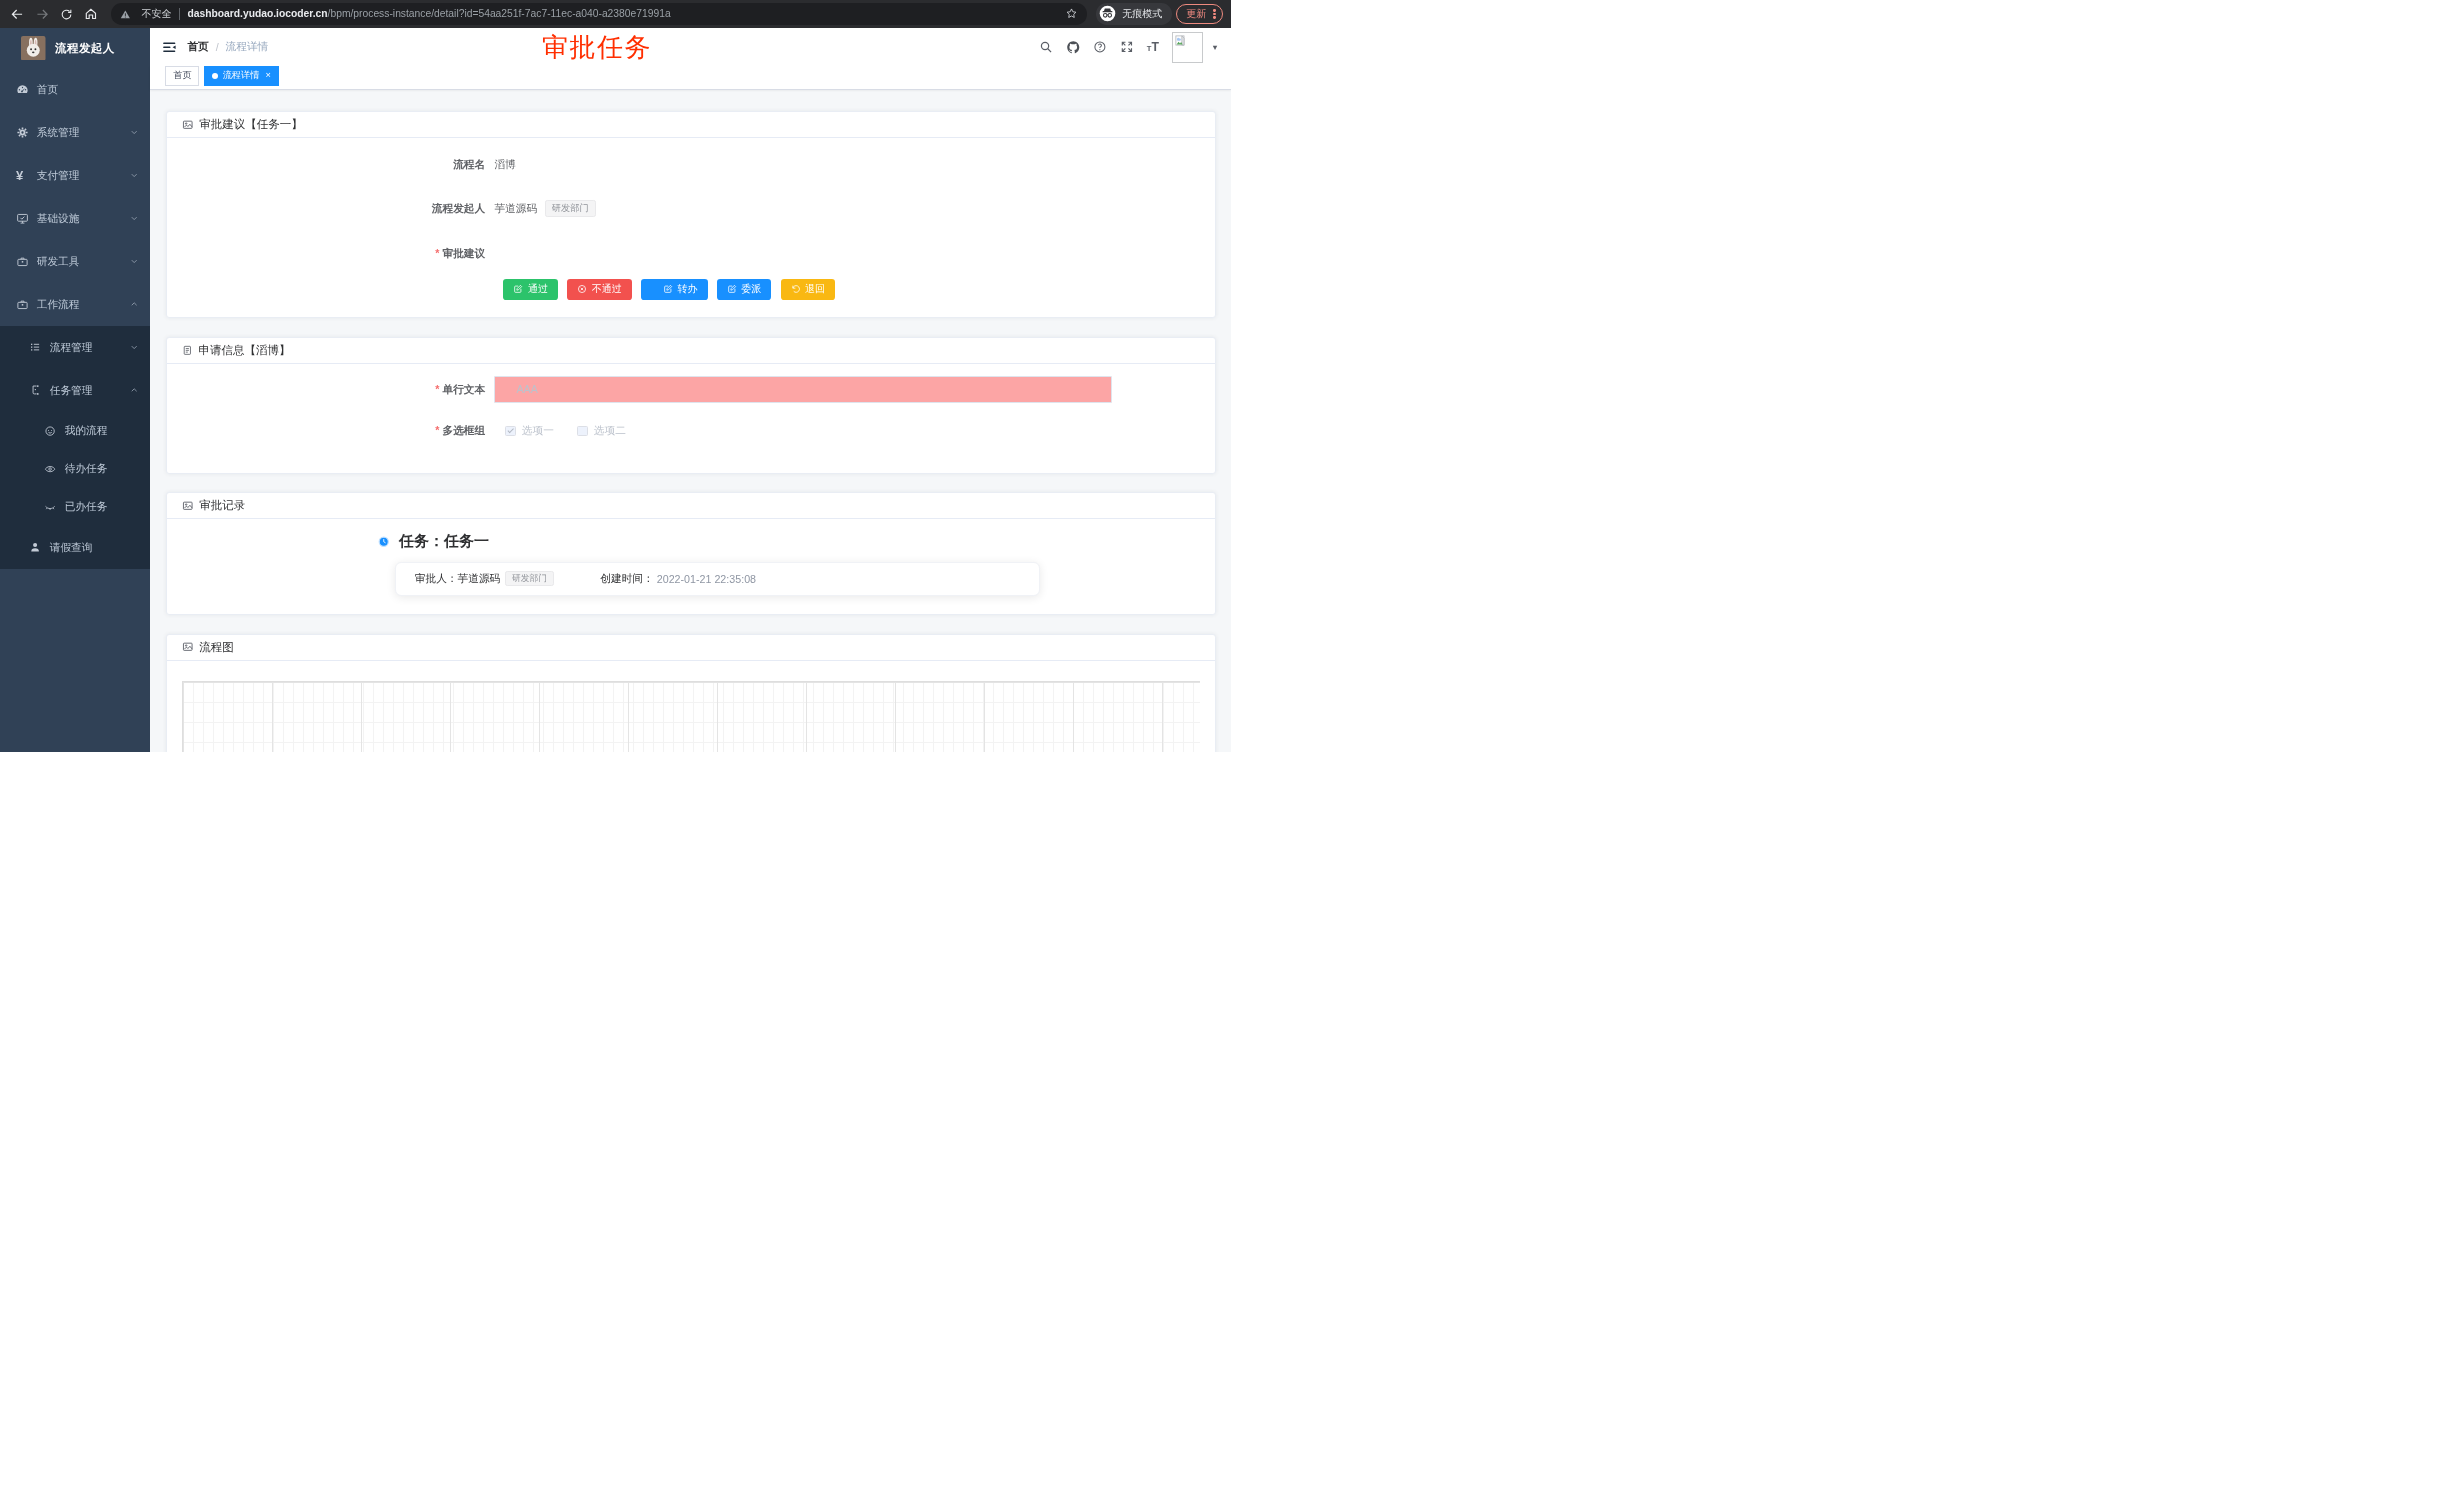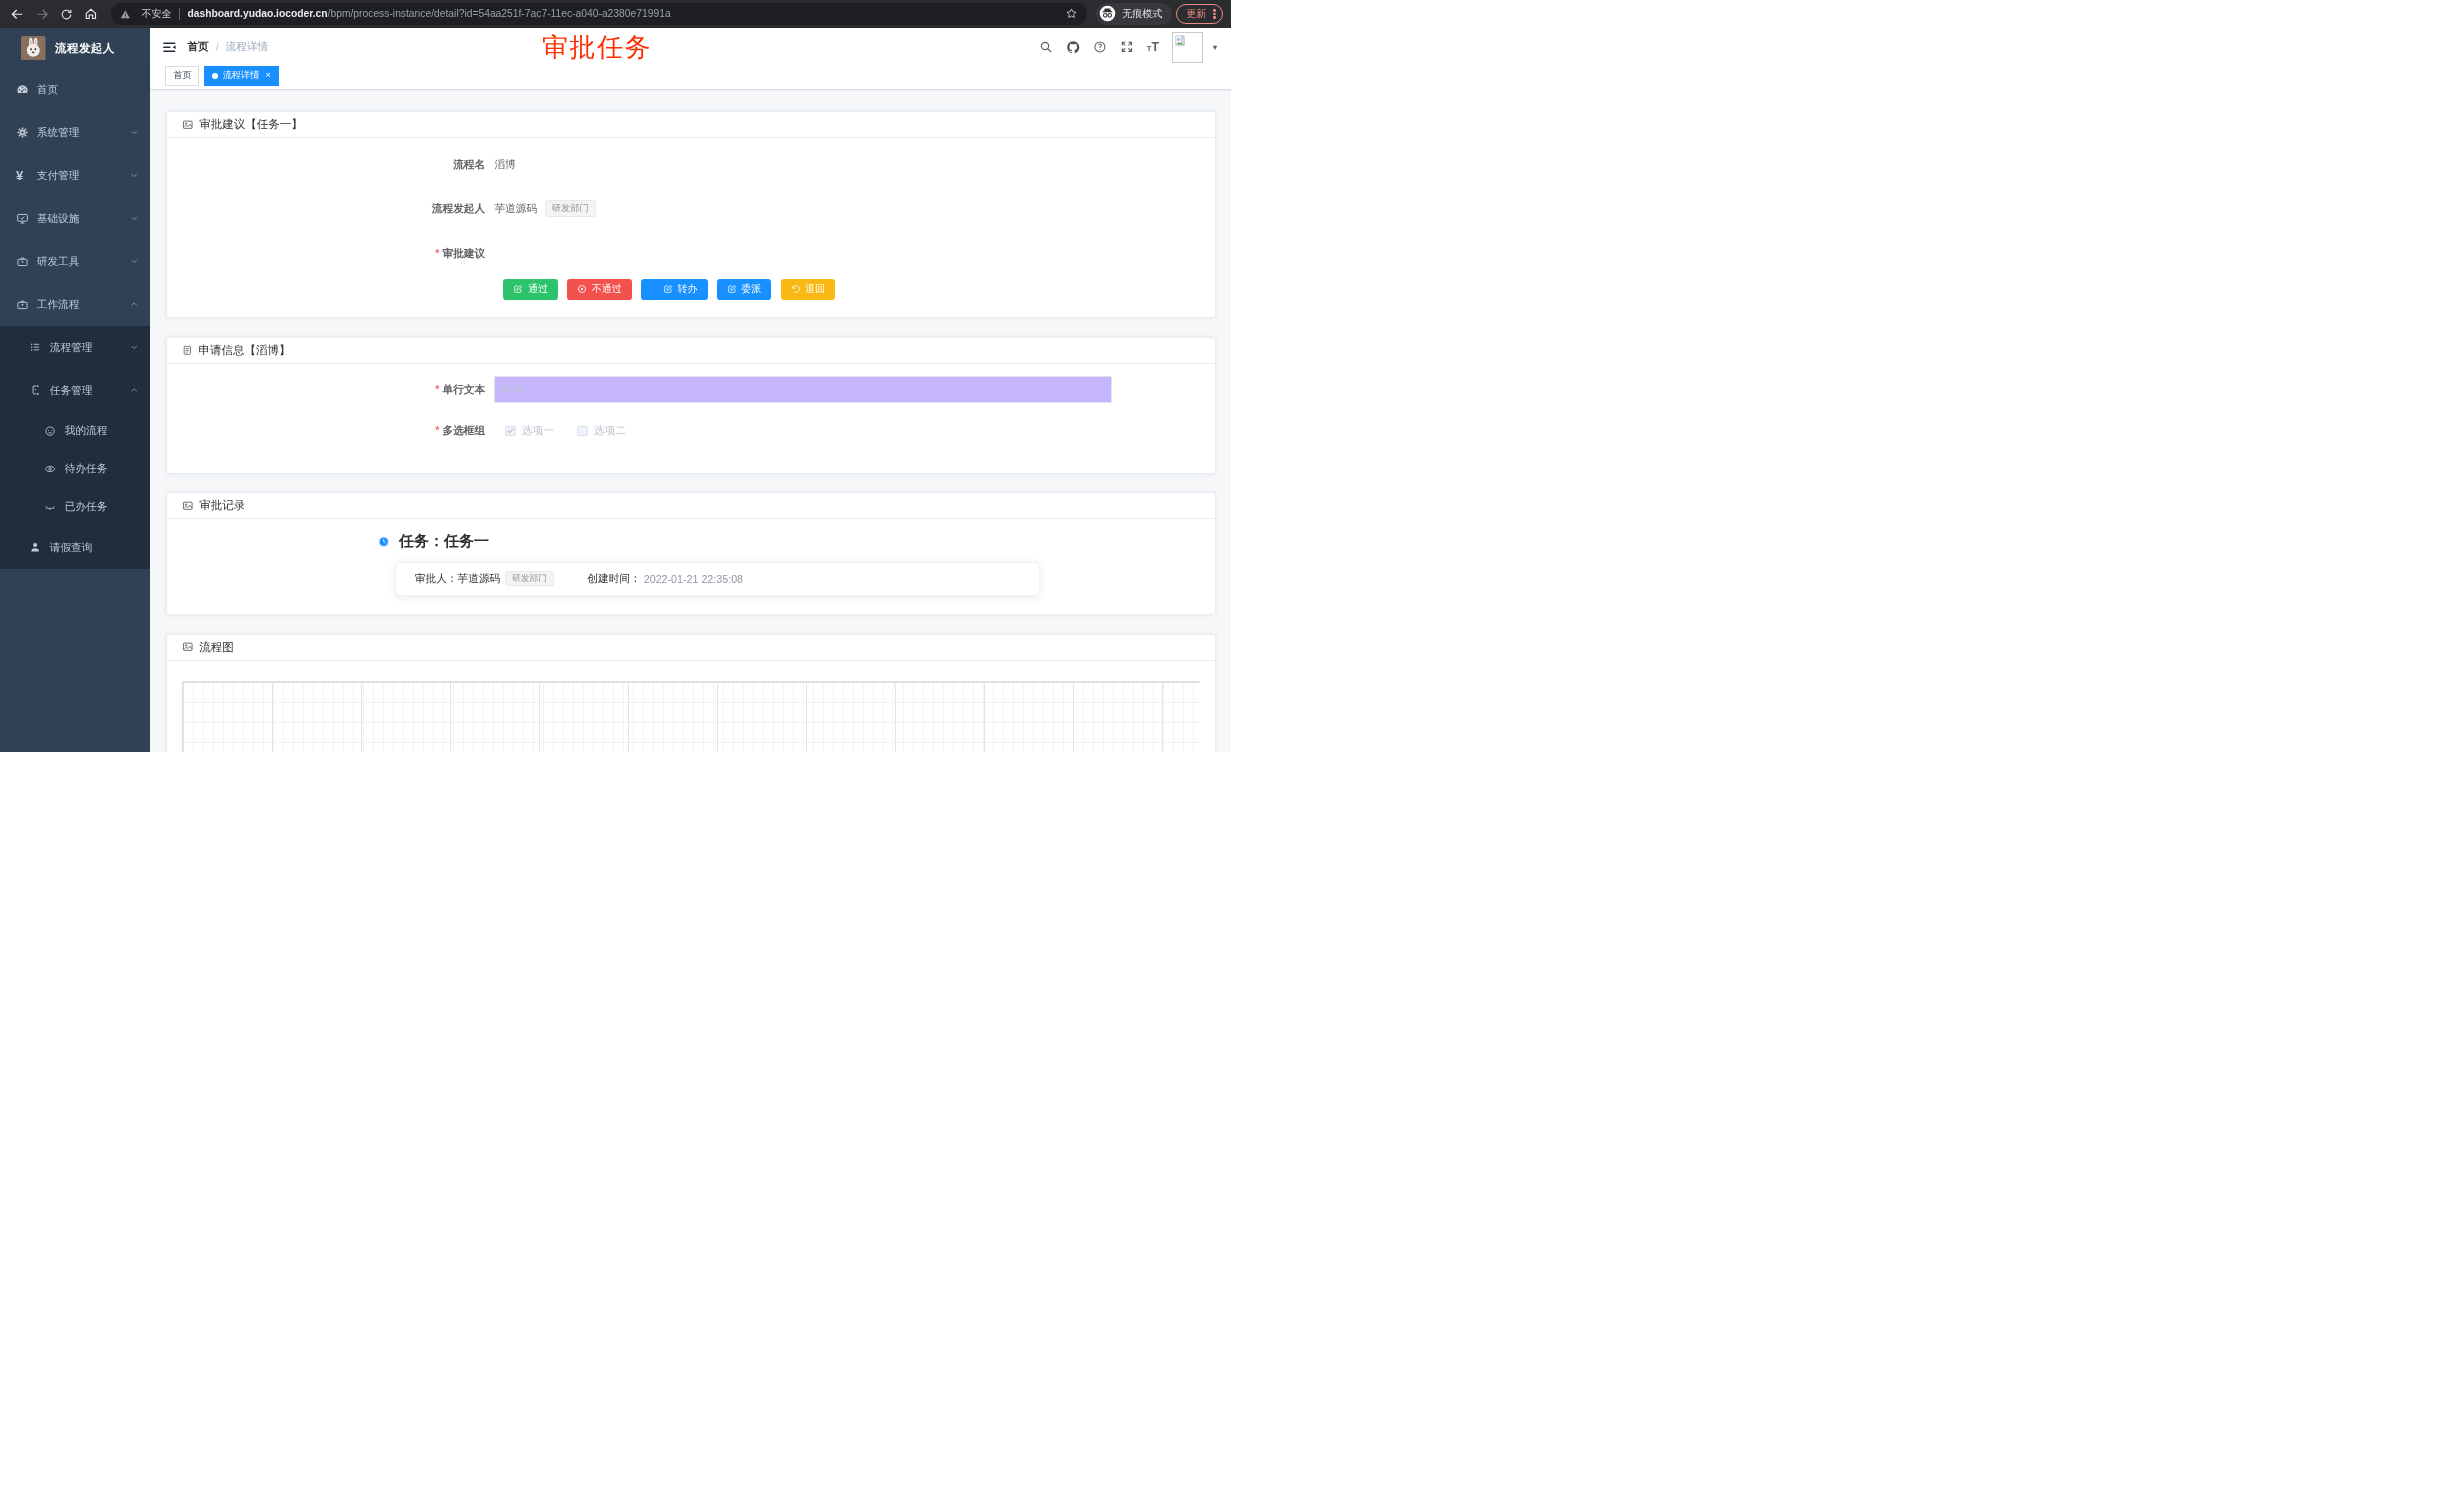--- a/index.html
+++ b/index.html
@@ -78,39 +78,39 @@
 
   .ta-wrap { position:relative; width:618px; }
   .ta { width:618px; height:40px; resize:none; border:0.8px solid #dcdfe6; border-radius:3.1px; padding:5.4px 11.5px; font-size:10.7px; color:#606266; font-family:inherit; outline:none; display:block; }
   .ta::placeholder { color:#c0c4cc; }
   .ta-wrap::after { content:''; position:absolute; right:3.1px; bottom:3.8px; width:6.9px; height:6.9px;
     background:linear-gradient(135deg, transparent 50%, #c0c4cc 50% 58%, transparent 58% 74%, #c0c4cc 74% 82%, transparent 82%); }
 
   .btns { margin-left:318px; display:flex; gap:9.2px; }
   .btn { height:21.4px; display:inline-flex; align-items:center; gap:4.6px; padding:0 10px; border:none; border-radius:3.1px; color:#fff; font-size:10px; cursor:pointer; font-family:inherit; }
 
-  .inp { width:618px; height:27.5px; border:0.8px solid #dfe4ed; border-radius:1px; background:#c4b5fd; padding:0 6px; font-size:10.7px; color:#606266; outline:none; cursor:not-allowed; font-family:inherit; }
+  .inp { width:618px; height:27.5px; border:0.8px solid #dfe4ed; border-radius:1px; background:#fca5a5; padding:0 21px; font-size:10.7px; color:#606266; outline:none; cursor:not-allowed; font-family:inherit; }
   .inp::placeholder { color:#bcc2cc; }
 
   .cbrow { display:flex; align-items:center; gap:6.1px; height:21.4px; margin-left:10.7px; }
   .cb { position:relative; width:10.7px; height:10.7px; border:0.8px solid #dcdfe6; border-radius:1.5px; background:#edf2fc; flex:none; }
   .cb.checked::after { content:''; position:absolute; left:3.1px; top:0.8px; width:2.3px; height:5.4px;
     border:solid #b3b9c4; border-width:0 1.1px 1.1px 0; transform:rotate(45deg); }
   .cb-lbl { color:#bcc2cc; font-size:10.7px; margin-right:17px; }
 
   
   .rec-bd { padding:15.3px 18.4px 18.4px; }
   .task-row { display:flex; align-items:center; gap:9.2px; margin-left:193px; height:15.3px; }
   .task-ico { display:flex; }
   .task-t { font-weight:700; color:#303133; font-size:15px; }
   .rec-box { margin:12.2px 0 0 210px; width:645px; height:34px; border:0.8px solid #f0f2f6; border-radius:6.1px;
     box-shadow:0 1.5px 9.2px rgba(0,0,0,.09); display:flex; align-items:center; padding:0 18.4px; gap:0; background:#fff; }
   .rec-lab { color:#303133; }
   .rec-box .tag { height:15.3px; line-height:13.8px; font-size:8.8px; margin-left:4.6px; }
-  .rec-time-lab { color:#303133; margin-left:33px; }
+  .rec-time-lab { color:#303133; margin-left:46px; }
   .rec-time { color:#8f96a3; margin-left:3.1px; }
 
   
   .diagram-bd { padding:20px 14.5px 0; }
   .bpmn-grid { height:306px; background-color:#fff; border-top:0.8px solid #dedede; border-left:0.8px solid #dedede;
     background-image:
       linear-gradient(to right, #e4e4e4 0.8px, transparent 0.8px),
       linear-gradient(to bottom, #e4e4e4 0.8px, transparent 0.8px),
       linear-gradient(to right, #f3f3f3 0.8px, transparent 0.8px),
       linear-gradient(to bottom, #f3f3f3 0.8px, transparent 0.8px);

